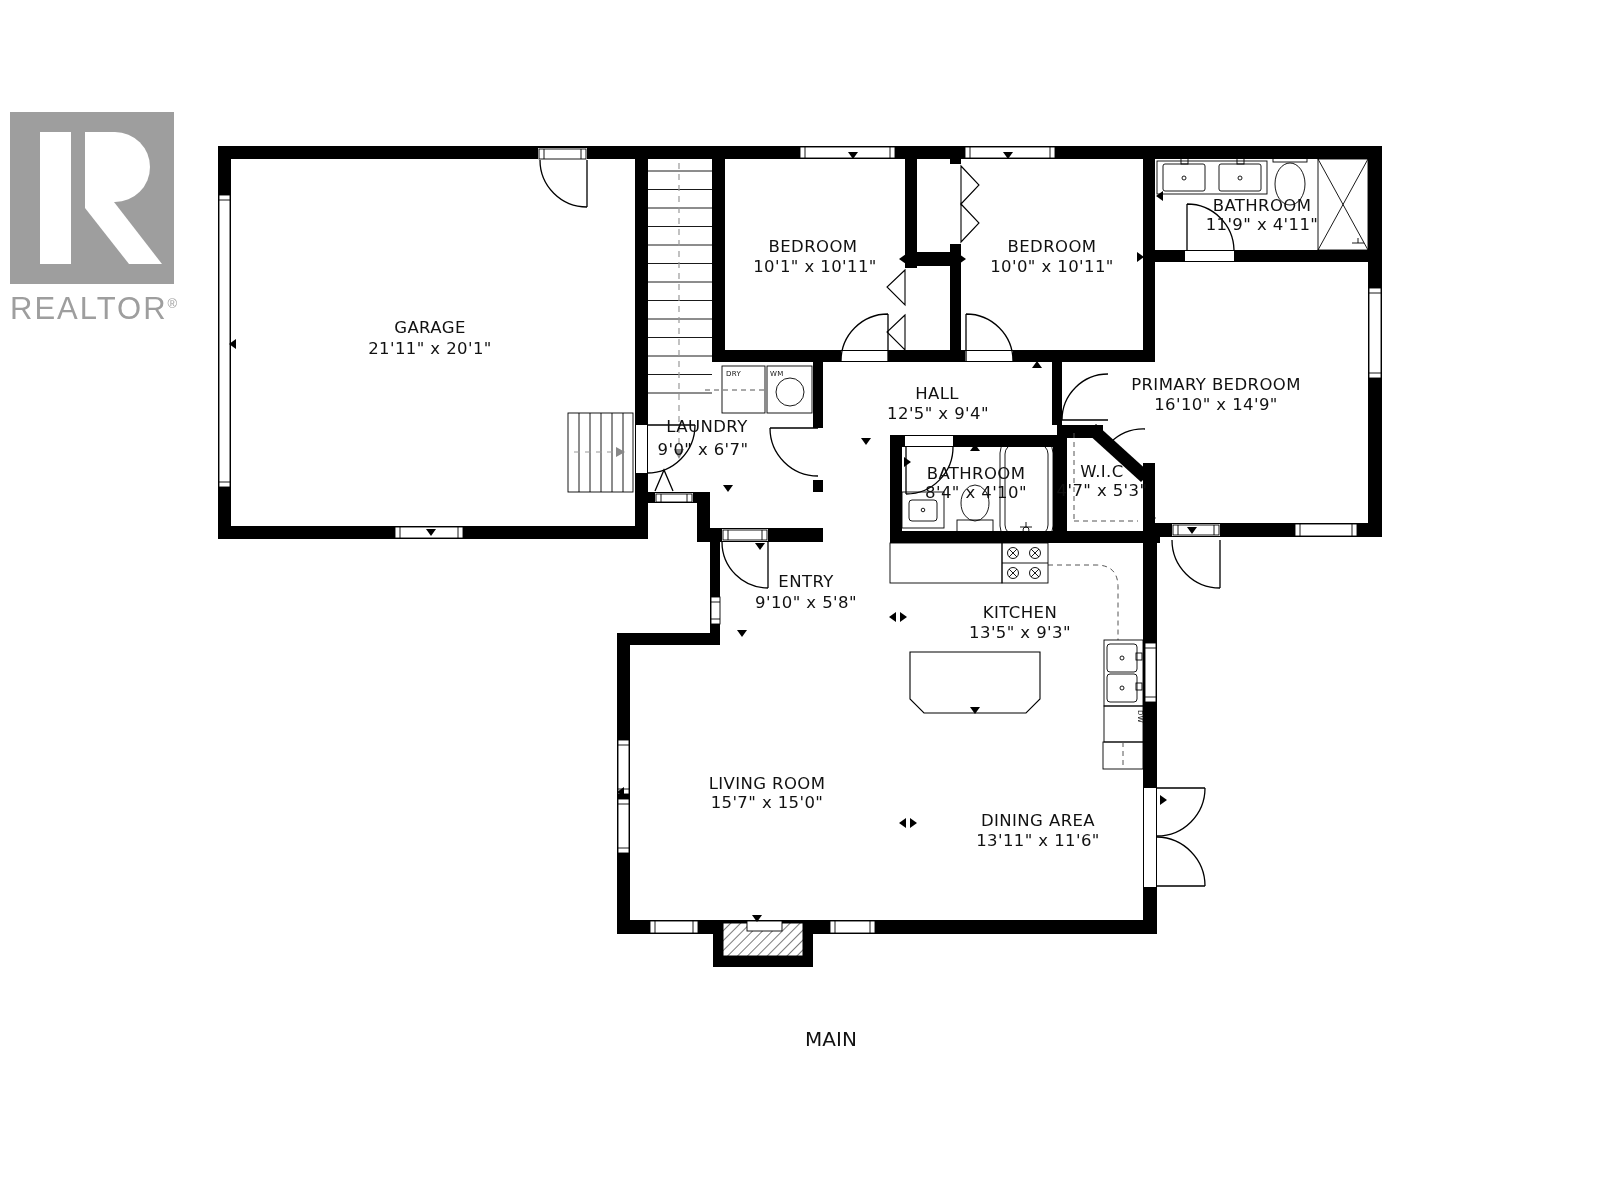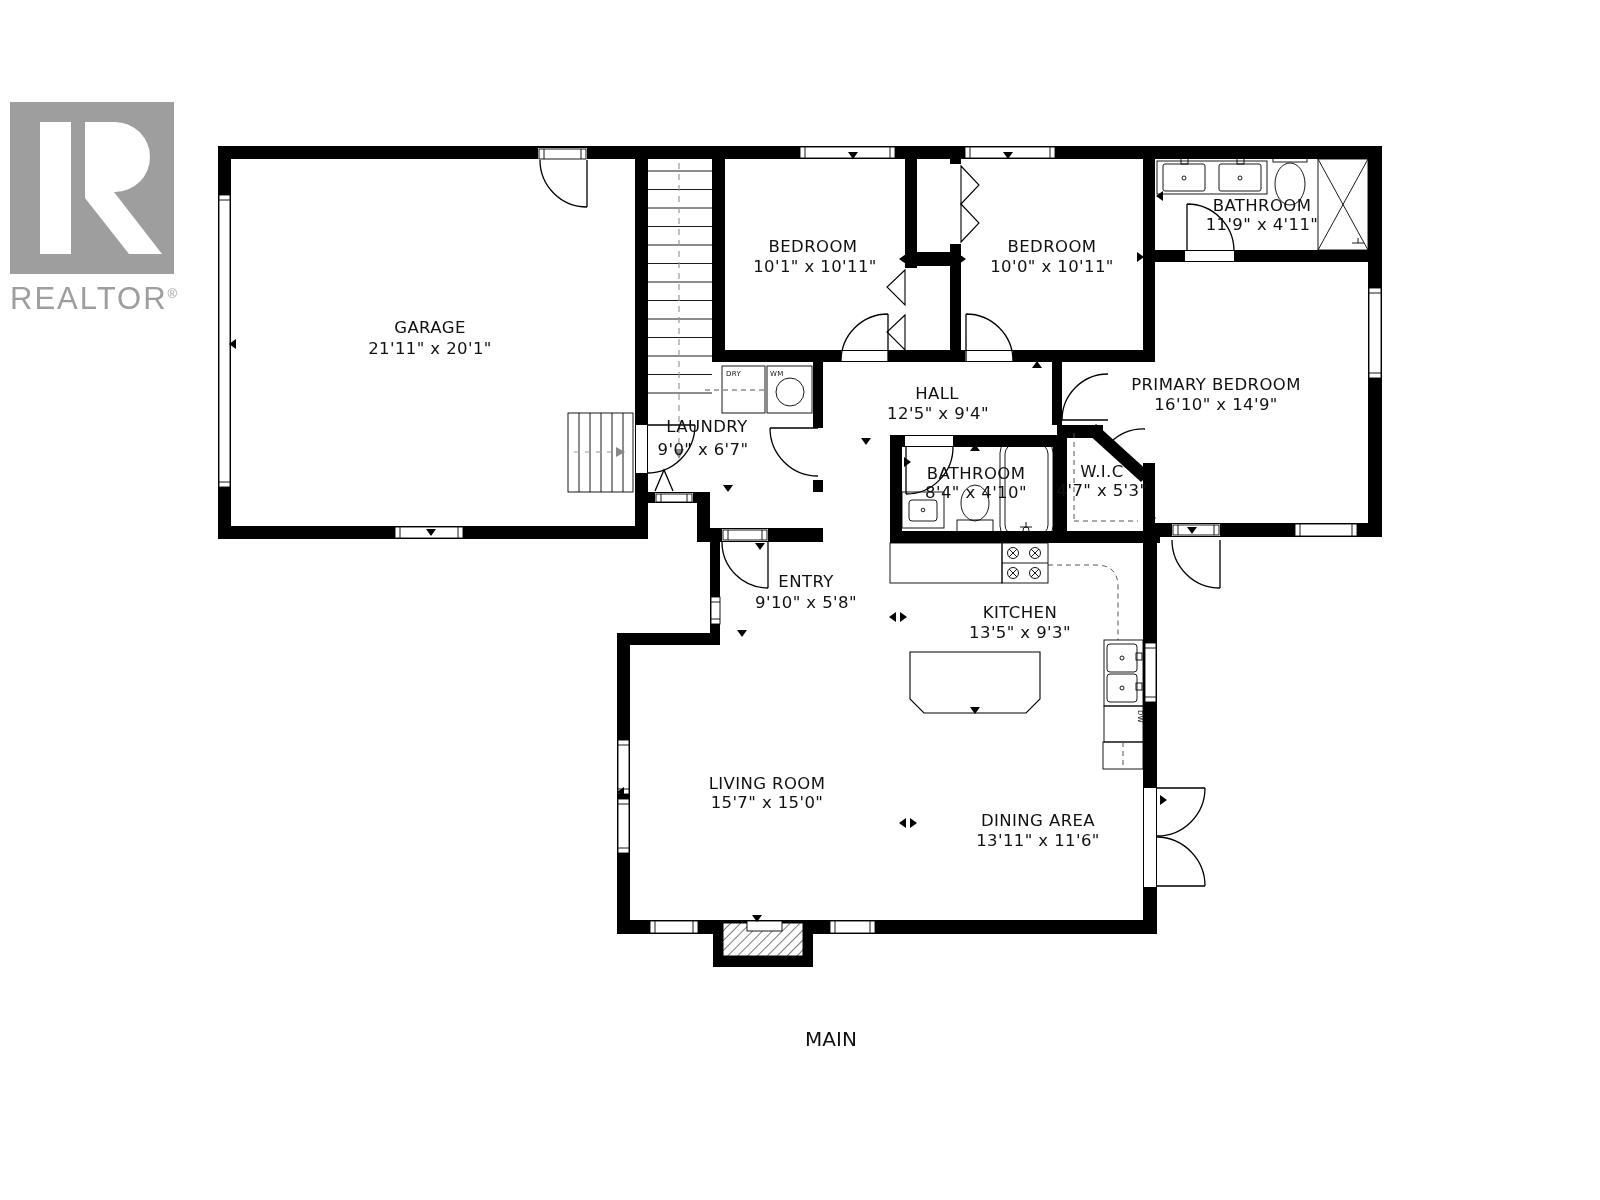--- a/index.html
+++ b/index.html
@@ -1,20 +1,20 @@
 <!DOCTYPE html>
 <html><head>
 <meta charset="utf-8">
 <style>
   html,body{margin:0;padding:0;background:#fff;}
   .canvas{position:relative;width:1600px;height:1200px;background:#ffffff;overflow:hidden;
           font-family:"DejaVu Sans", sans-serif;}
   .plan-svg{position:absolute;left:0;top:0;}
   
-  .logo{position:absolute;left:10px;top:102px;width:164px;color:#9e9e9e;}
+  .logo{position:absolute;left:10px;top:112px;width:164px;color:#9e9e9e;}
   .logo-word{margin-top:3px;font-family:"Liberation Sans", sans-serif;font-size:31px;
              letter-spacing:2px;color:#9e9e9e;white-space:nowrap;}
   .logo-word sup{font-size:13px;letter-spacing:0;}
   
   text{fill:#111;}
   .room-name,.room-dims{font-family:"DejaVu Sans", sans-serif;font-size:16.5px;letter-spacing:.4px;}
   .floor-label{font-family:"DejaVu Sans", sans-serif;font-size:20px;}
   .appliance-label{font-family:"DejaVu Sans", sans-serif;font-size:7px;letter-spacing:.3px;}
   .wall{fill:#000;}
   .opening{fill:#fff;}

